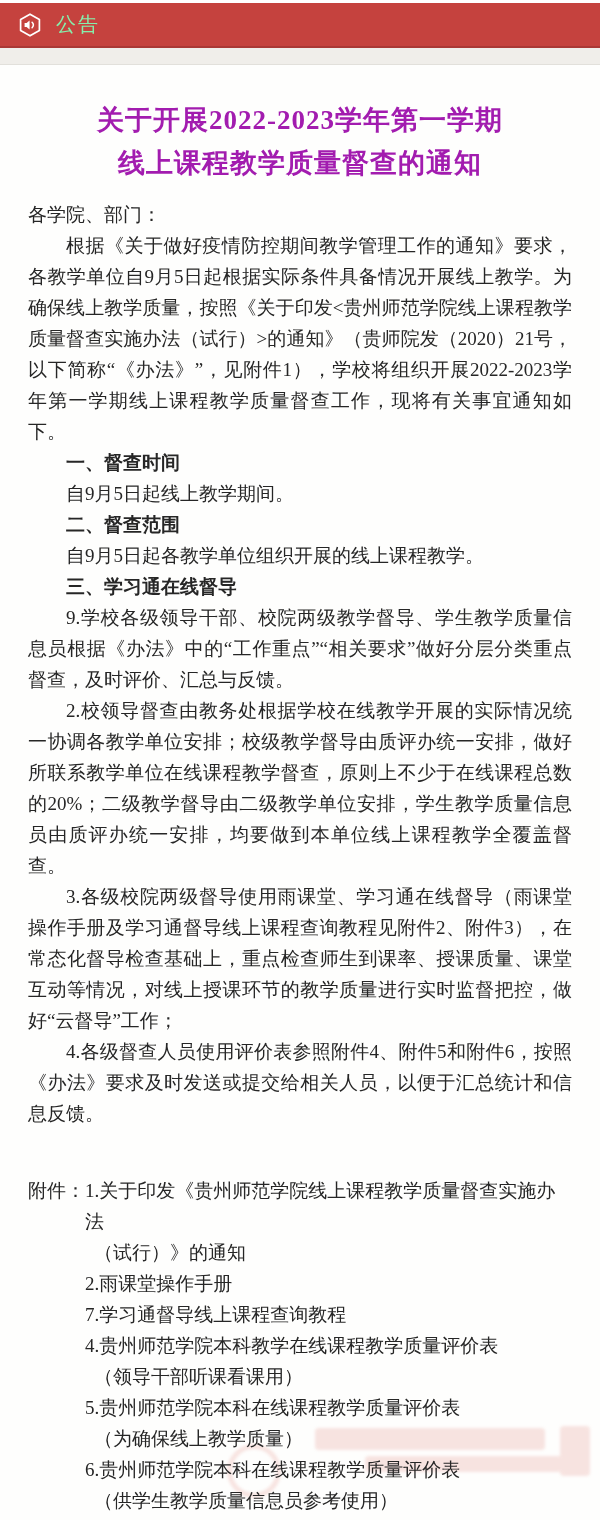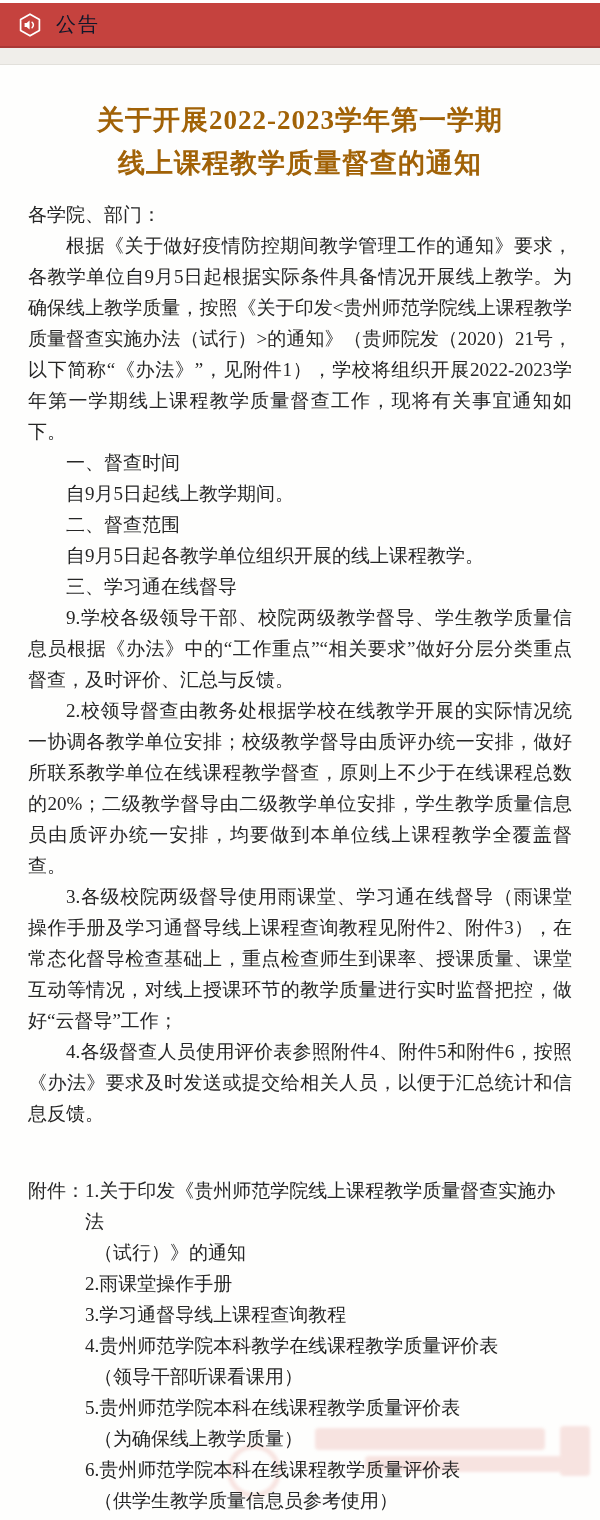--- a/index.html
+++ b/index.html
@@ -19,21 +19,21 @@
   .top-spacer { height: 3px; background: #ffffff; }
 
   .banner {
     height: 45px;
     background: #c5423e;
     border-bottom: 2px solid #aa3835;
     display: flex;
     align-items: center;
     gap: 13px;
     padding-left: 17px;
-    color: #0f172a;
+    color: #86efac;
   }
   .banner-icon { display: flex; align-items: center; }
   .banner-title {
     font-size: 20px;
     font-family: "Liberation Sans", "DejaVu Sans", sans-serif;
     letter-spacing: 2px;
   }
 
   .subheader {
     height: 17px;
@@ -49,33 +49,33 @@
     z-index: 1;
   }
 
   .title {
     margin: 34px 0 14px;
     font-size: 27px;
     line-height: 43px;
     font-weight: 700;
     text-align: center;
     letter-spacing: 1px;
-    color: #a16207;
+    color: #a21caf;
   }
   .title-line { display: block; }
 
   .salutation { margin-top: 10px; }
 
   .para {
     text-indent: 2em;
     text-align: justify;
   }
   .heading {
     text-indent: 2em;
-    font-weight: 400;
+    font-weight: 700;
   }
 
   .attachments {
     display: flex;
     margin-top: 46px;
     align-items: flex-start;
     justify-content: flex-end;
   }
   .att-label { white-space: nowrap; }
   .att-line.item { }
@@ -149,21 +149,21 @@
     <p class="para">2.校领导督查由教务处根据学校在线教学开展的实际情况统一协调各教学单位安排；校级教学督导由质评办统一安排，做好所联系教学单位在线课程教学督查，原则上不少于在线课程总数的20%；二级教学督导由二级教学单位安排，学生教学质量信息员由质评办统一安排，均要做到本单位线上课程教学全覆盖督查。</p>
     <p class="para">3.各级校院两级督导使用雨课堂、学习通在线督导（雨课堂操作手册及学习通督导线上课程查询教程见附件2、附件3），在常态化督导检查基础上，重点检查师生到课率、授课质量、课堂互动等情况，对线上授课环节的教学质量进行实时监督把控，做好“云督导”工作；</p>
     <p class="para">4.各级督查人员使用评价表参照附件4、附件5和附件6，按照《办法》要求及时发送或提交给相关人员，以便于汇总统计和信息反馈。</p>
 
     <div class="attachments">
       <span class="att-label">附件：</span>
       <div class="att-lines">
         <div class="att-line item">1.关于印发《贵州师范学院线上课程教学质量督查实施办法</div>
         <div class="att-line cont">（试行）》的通知</div>
         <div class="att-line item">2.雨课堂操作手册</div>
-        <div class="att-line item">3.学习通督导线上课程查询教程</div>
+        <div class="att-line item">7.学习通督导线上课程查询教程</div>
         <div class="att-line item">4.贵州师范学院本科教学在线课程教学质量评价表</div>
         <div class="att-line cont">（领导干部听课看课用）</div>
         <div class="att-line item">5.贵州师范学院本科在线课程教学质量评价表</div>
         <div class="att-line cont">（为确保线上教学质量）</div>
         <div class="att-line item">6.贵州师范学院本科在线课程教学质量评价表</div>
         <div class="att-line cont">（供学生教学质量信息员参考使用）</div>
       </div>
     </div>
 
   </main>

